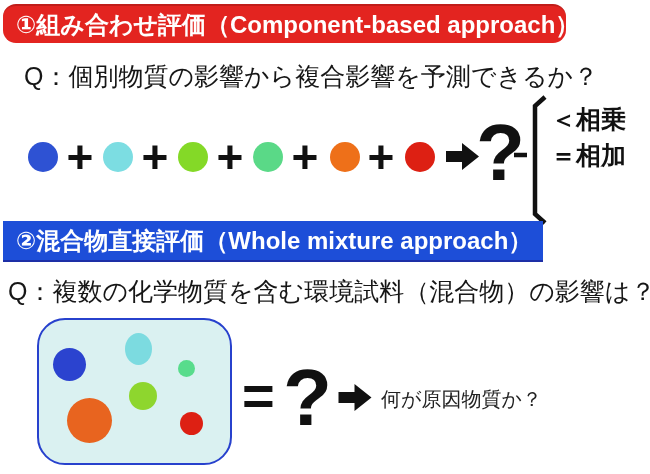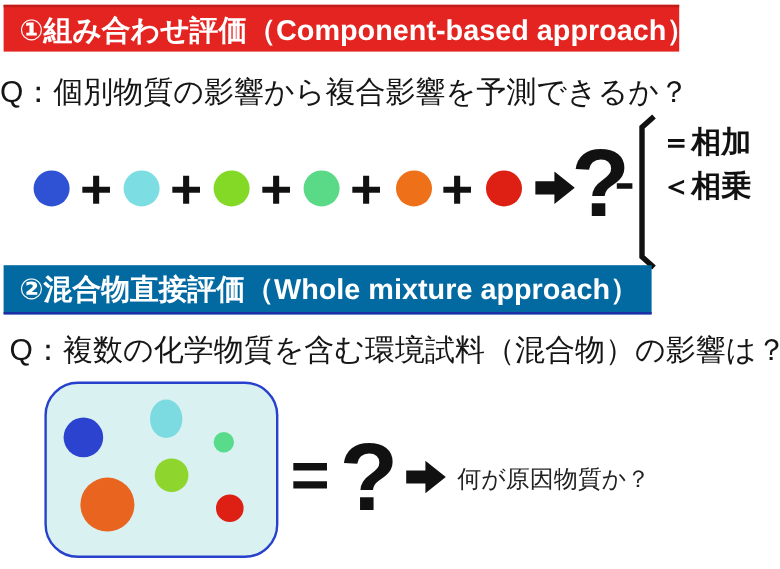--- a/index.html
+++ b/index.html
@@ -5,26 +5,26 @@
   html,body { margin:0; padding:0; background:#ffffff; }
   .canvas {
     position:relative; width:650px; height:474px; background:#ffffff;
     font-family:"Liberation Sans","DejaVu Sans",sans-serif; overflow:hidden;
   }
   .banner {
     position:absolute; display:flex; align-items:center;
     padding-left:13px; font-weight:bold; color:#ffffff; font-size:24px;
     box-sizing:border-box; white-space:nowrap;
   }
-  .banner-red  { left:3px; top:4px;   width:563px; height:39px; border-top:2px solid #c01d19; }
+  .banner-red  { left:3px; top:4px;   width:563px; height:39px; border-top:2px solid #c01d19;border-radius:13px; }
   .banner-blue { left:3px; top:221px; width:540px; height:41px; border-bottom:2px solid #1d2fa6; }
   .question {
     position:absolute; font-size:25px; color:#161616; white-space:nowrap;
   }
-  .q1 { left:0; top:60px; }
+  .q1 { left:24px; top:60px; }
   .q2 { left:8px; top:275px; }
   .circle { position:absolute; border-radius:50%; }
   .row1-dot { width:30px; height:30px; top:142px; }
   .op {
     position:absolute; top:132px; width:36px; line-height:50px; text-align:center;
     font-size:46px; font-weight:bold; color:#111; user-select:none;
   }
   .arrow-svg { position:absolute; }
   .qmark {
     position:absolute; font-size:80px; line-height:80px; font-weight:bold; color:#111;
@@ -74,25 +74,25 @@
   </svg>
 
   <span class="qmark qmark-1">?</span>
 
   <svg class="bracket-svg" width="35" height="132" viewBox="0 0 35 132">
     <path d="M1,61 L14,61" stroke="#111" stroke-width="4.5" fill="none"></path>
     <path d="M32,3 L22,12 L22,120 L32,129" stroke="#111" stroke-width="4.5" fill="none"></path>
   </svg>
 
   <div class="outcome-list">
+    <div class="outcome">＜相乗</div>
     <div class="outcome">＝相加</div>
-    <div class="outcome">＜相乗</div>
   </div>
 
-  <div class="banner banner-blue" style="background-color: #0369a1;">②混合物直接評価（Whole mixture approach）</div>
+  <div class="banner banner-blue" style="background-color: #1d4ed8;">②混合物直接評価（Whole mixture approach）</div>
 
   <div class="question q2">Q：複数の化学物質を含む環境試料（混合物）の影響は？</div>
 
   <div class="mix-box" style="background-color: rgb(218, 241, 241);">
     <span class="circle" style="left: 14px; top: 28px; width: 33px; height: 33px; background-color: rgb(43, 67, 207);"></span>
     <span class="circle" style="left: 86px; top: 13px; width: 27px; height: 32px; background-color: rgb(124, 219, 224);"></span>
     <span class="circle" style="left: 139px; top: 40px; width: 17px; height: 17px; background-color: rgb(88, 220, 140);"></span>
     <span class="circle" style="left: 90px; top: 62px; width: 28px; height: 28px; background-color: rgb(142, 214, 46);"></span>
     <span class="circle" style="left: 28px; top: 78px; width: 45px; height: 45px; background-color: rgb(232, 100, 31);"></span>
     <span class="circle" style="left: 141px; top: 92px; width: 23px; height: 23px; background-color: rgb(221, 32, 19);"></span>

